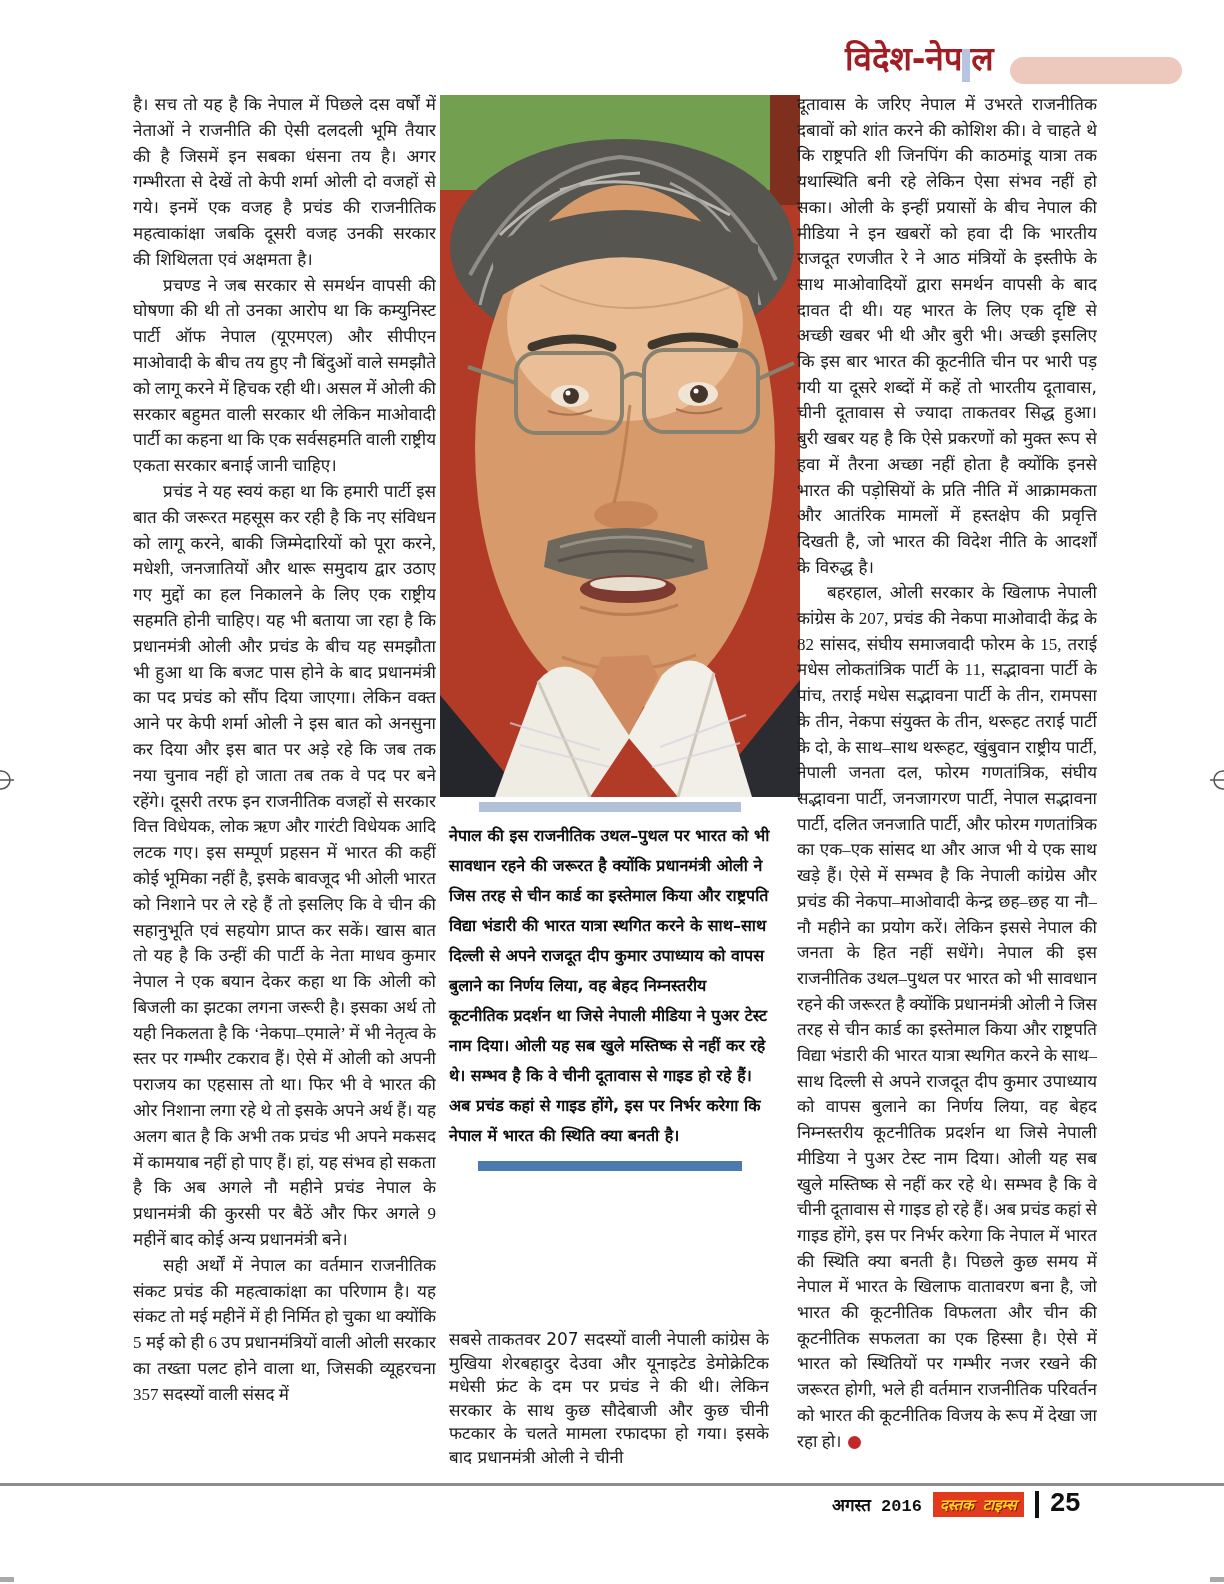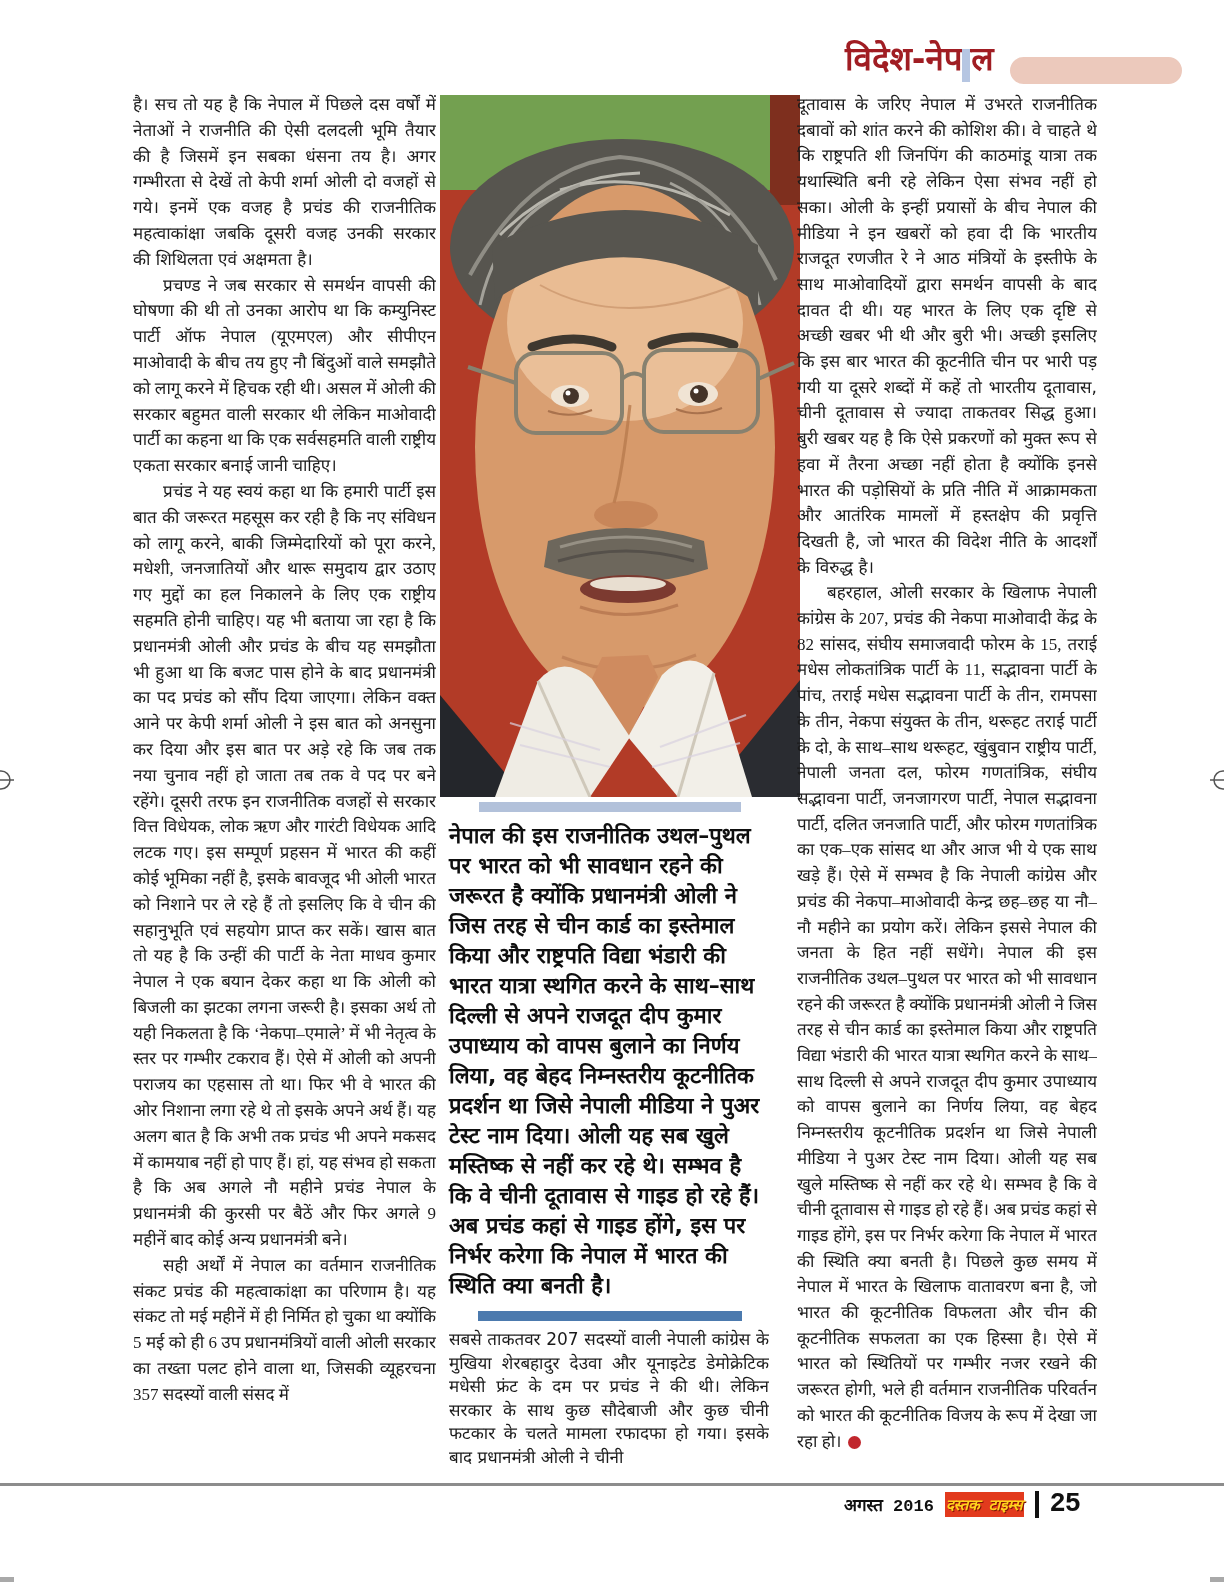--- a/index.html
+++ b/index.html
@@ -30,35 +30,35 @@
   .col p{margin:0;}
   .col p + p{text-indent:30px;font-family:Liberation Serif, serif;}
   .col-left{left:133px;top:92px;width:303px;height:1382px;font-size:17px;line-height:25.8px;}
   .col-right{left:750px;top:92px;width:300px;height:1382px;font-size:17px;line-height:25.7px;margin-left:47px;}
   .mid-bottom{left:449px;top:1328px;width:320px;height:150px;font-size:17px;line-height:23.6px;}
   
   .pullquote{position:absolute;left:449px;top:802px;width:321px;}
   .pq-bar-top{width:262px;height:10px;margin:0 auto 9px auto;background:#b2c1da;}
   .pq-bar-bottom{width:264px;height:10px;margin:10px auto 0 auto;background:#4c7aae;}
   .pq-text{
-    font-size:22px;line-height:30px;font-weight:600;color:#0f0f0f;
+    font-size:16px;line-height:30px;font-weight:600;color:#0f0f0f;
     text-align:left;margin:0;
   }
   
   .photo{position:absolute;left:440px;top:95px;width:360px;height:702px;}
   
   .footer-rule{position:absolute;left:0;top:1483px;width:1224px;height:3px;background:#8c8c8c;}
   .footer-row{
     position:absolute;top:1489px;right:144px;height:30px;
     display:flex;align-items:center;gap:11px;font-family:Liberation Mono, monospace;
   }
   .footer-issue{font-size:17px;font-weight:700;color:#111;white-space:nowrap;}
   .footer-logo{
     background:#e23a1d;color:#ffd21e;font-size:15px;font-weight:700;font-style:italic;
-    padding:2px 1px;white-space:nowrap;text-shadow:1px 1px 0 #7e1405;
+    padding:2px 7px;white-space:nowrap;text-shadow:1px 1px 0 #7e1405;
   }
   .footer-divider{width:4px;height:27px;background:#111;}
   .footer-page{font-size:27px;font-weight:900;color:#111;letter-spacing:-1px;}
   
   .end-dot{
     display:inline-block;width:13px;height:13px;border-radius:50%;
     background:#c1272d;margin-left:6px;vertical-align:middle;
   }
   
   .regmark{position:absolute;}

